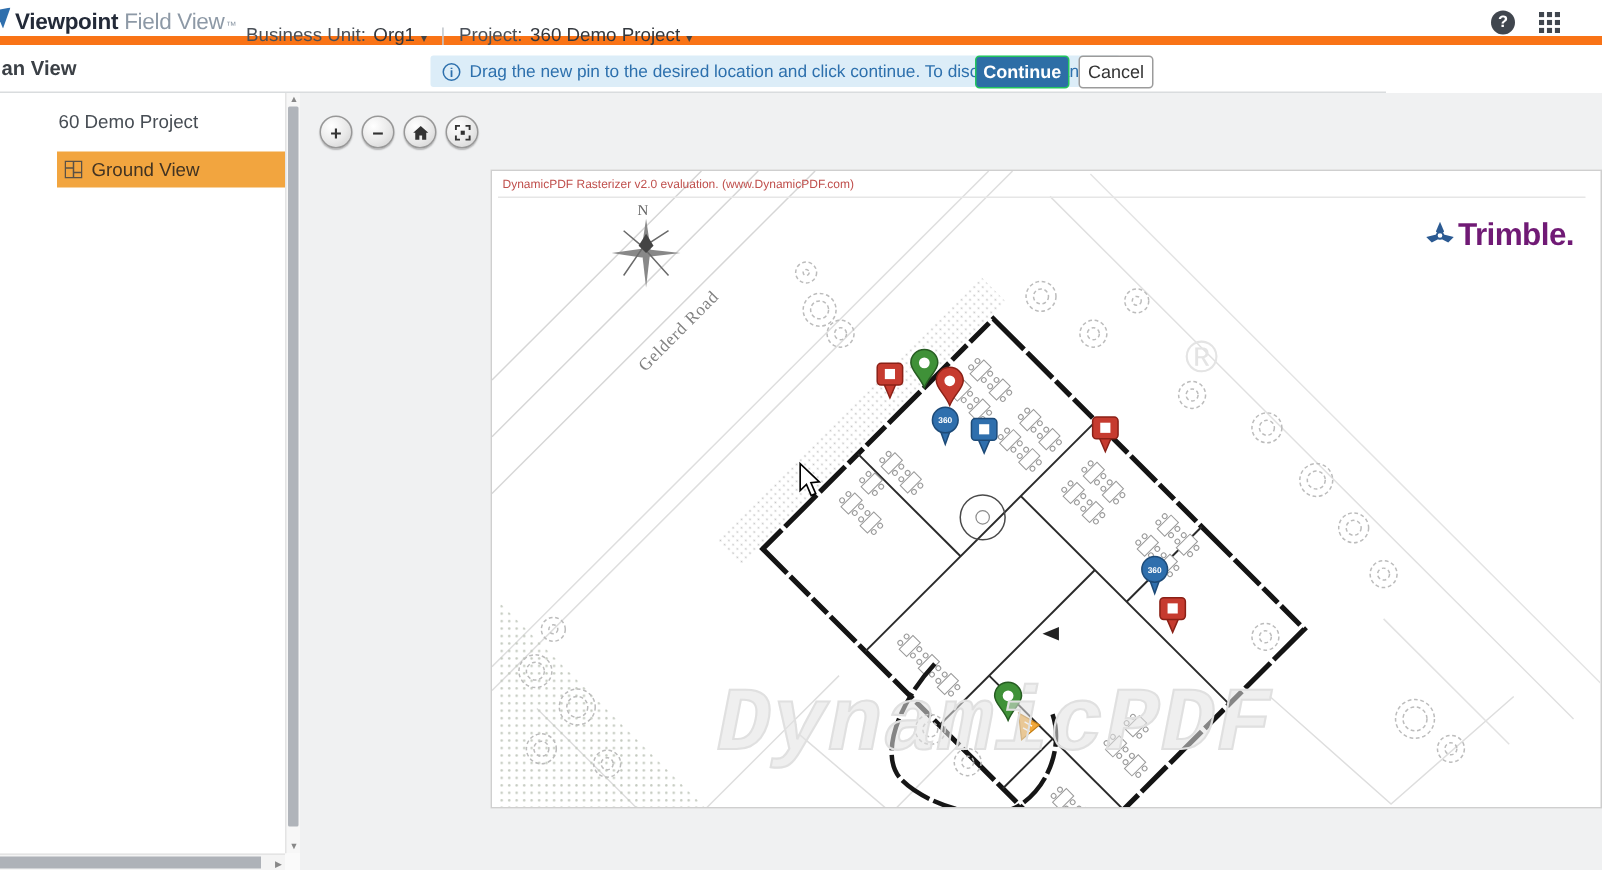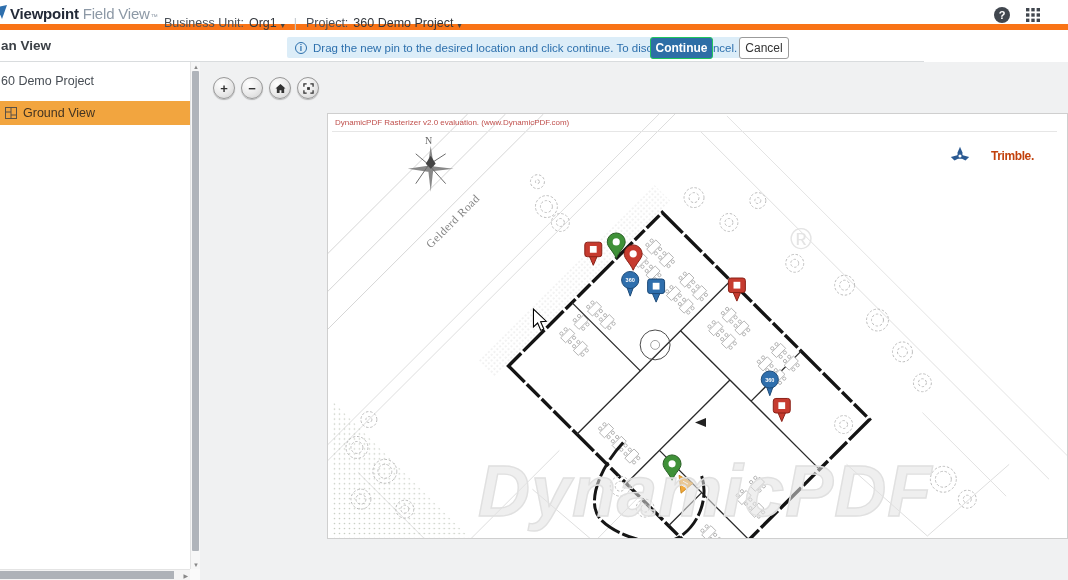--- a/index.html
+++ b/index.html
@@ -21,25 +21,25 @@
   .help-btn { width:16px; height:16px; border-radius:50%; background:#40464e; color:#fff; font-size:11px; font-weight:bold; display:flex; align-items:center; justify-content:center; cursor:pointer; }
   .grid-btn { width:14px; height:14px; cursor:pointer; display:block; }
 
   
   .toolbar { position:absolute; left:0; top:30px; width:924px; height:32px; background:#fff; border-bottom:1px solid #d9dcde; }
   .view-title { position:absolute; left:1px; top:8px; font-size:13.5px; font-weight:bold; color:#3b4046; }
   .notice { position:absolute; left:287px; top:7px; height:21px; background:#dcedf8; border-radius:2px; display:flex; align-items:center; padding:0 10px 0 8px; font-size:11.5px; color:#2d70ad; white-space:nowrap; }
   .notice-ico { width:12px; height:12px; border:1px solid #2d70ad; border-radius:50%; font-size:8.5px; font-weight:bold; display:flex; align-items:center; justify-content:center; margin-right:6px; flex:0 0 auto; }
   .btn { position:absolute; top:7px; height:22px; border-radius:3px; font-size:12px; display:flex; align-items:center; justify-content:center; cursor:pointer; }
   .btn-continue { left:650px; width:63px; background:#2d6ea6; border:1px solid #22c55e; color:#fff; font-weight:bold; }
-  .btn-cancel { left:719px; width:50px; background:#fff; border:1px solid #9b9b9b; color:#333;margin-left:20px; }
+  .btn-cancel { left:719px; width:50px; background:#fff; border:1px solid #9b9b9b; color:#333; }
 
   
   .sidebar { position:absolute; left:0; top:62px; width:200px; height:518px; background:#fff; }
-  .tree { position:absolute; left:0; top:0; right:10px; bottom:11px; overflow:hidden; }
+  .tree { position:absolute; left:0; top:0; right:10px; bottom:11px; overflow:hidden;padding-left:38px; }
   .tree-item { height:22px; display:flex; align-items:center; font-size:12.5px; color:#474d54; padding-left:1px; margin-top:8px; white-space:nowrap; cursor:pointer; }
   .tree-item.selected { background:#f2a53f; color:#423322; height:24px; margin-top:9px; padding-left:5px; }
   .tree-item .ti-icon { width:12px; height:12px; margin-right:6px; flex:0 0 auto; }
   
   .vscroll { position:absolute; right:0; top:0; bottom:11px; width:10px; background:#f7f7f7; border-left:1px solid #e4e4e4; }
   .vthumb { position:absolute; left:1px; right:1px; top:9px; bottom:18px; background:#b0b4ba; border-radius:1px; }
   .sb-arrow { position:absolute; left:0; width:10px; height:9px; display:flex; align-items:center; justify-content:center; font-size:6px; color:#888; }
   .hscroll { position:absolute; left:0; bottom:0; height:11px; width:190px; background:#f4f4f4; border-top:1px solid #e4e4e4; }
   .hthumb { position:absolute; left:0; top:1px; bottom:1px; width:174px; background:#aeb2b8; }
   .hs-arrow { position:absolute; right:2px; top:0; height:11px; display:flex; align-items:center; font-size:6px; color:#888; }
@@ -49,25 +49,25 @@
   .main { position:absolute; left:200px; top:62px; width:868px; height:518px; background:#f0f1f2; }
   .map-controls { position:absolute; left:13px; top:15px; display:flex; gap:6px; }
   .map-btn { width:22px; height:22px; border-radius:50%; border:1px solid #989898; background:radial-gradient(circle at 35% 30%, #ffffff 0%, #e9e9e9 55%, #cfcfcf 100%); box-shadow:0 1px 1px rgba(0,0,0,0.25); display:flex; align-items:center; justify-content:center; font-size:13px; font-weight:bold; color:#333; cursor:pointer; }
 
   
   .plan { position:absolute; left:127px; top:51px; right:0; bottom:41px; background:#fff; border:1px solid #cfcfcf; }
   .plan svg.plansvg { position:absolute; left:0; top:0; width:100%; height:100%; }
   .eval-text { position:absolute; left:7px; top:4px; font-size:8px; color:#c0504d; white-space:nowrap; }
   .eval-line { position:absolute; left:4px; right:10px; top:17px; border-top:1px solid #e6e6e6; }
   .trimble { position:absolute; left:621px; top:31px; display:flex; align-items:center; }
-  .trimble-txt { font-size:12px; font-weight:bold; color:#c2410c; letter-spacing:-0.4px; margin-left:20px; }
+  .trimble-txt { font-size:21px; font-weight:bold; color:#701a75; letter-spacing:-0.4px; margin-left:1px; }
   .compass-n { position:absolute; left:97px; top:21px; font-size:10px; color:#666; font-family:"Liberation Serif", serif; }
   .road-label { position:absolute; left:100px; top:126px; font-size:11.5px; color:#828282; font-family:"Liberation Serif", serif; transform:rotate(-45deg); transform-origin:left center; letter-spacing:0.5px; white-space:nowrap; }
   .reg-mark { position:absolute; left:462px; top:108px; font-size:30px; color:#e4e4e4; }
-  .watermark { position:absolute; left:150px; top:336px; width:450px; text-align:center; font-size:72px; font-weight:bold; font-style:italic; color:rgba(226,226,226,0.55); -webkit-text-stroke:1.4px #e0e0e0; letter-spacing:1px; pointer-events:none; }
+  .watermark { position:absolute; left:150px; top:336px; width:450px; text-align:left; font-size:60px; font-weight:bold; font-style:italic; color:rgba(226,226,226,0.55); -webkit-text-stroke:1.4px #e0e0e0; letter-spacing:1px; pointer-events:none;font-family:Liberation Mono, monospace; }
 </style>
 </head>
 <body>
 
 <div class="header">
   <div class="logo">
     <svg class="logo-mark" viewBox="0 0 12 14">
         <polygon points="2,2 12,0 7,14" fill="#2f6fad"></polygon>
       </svg>
     <span class="logo-viewpoint">Viewpoint</span>

